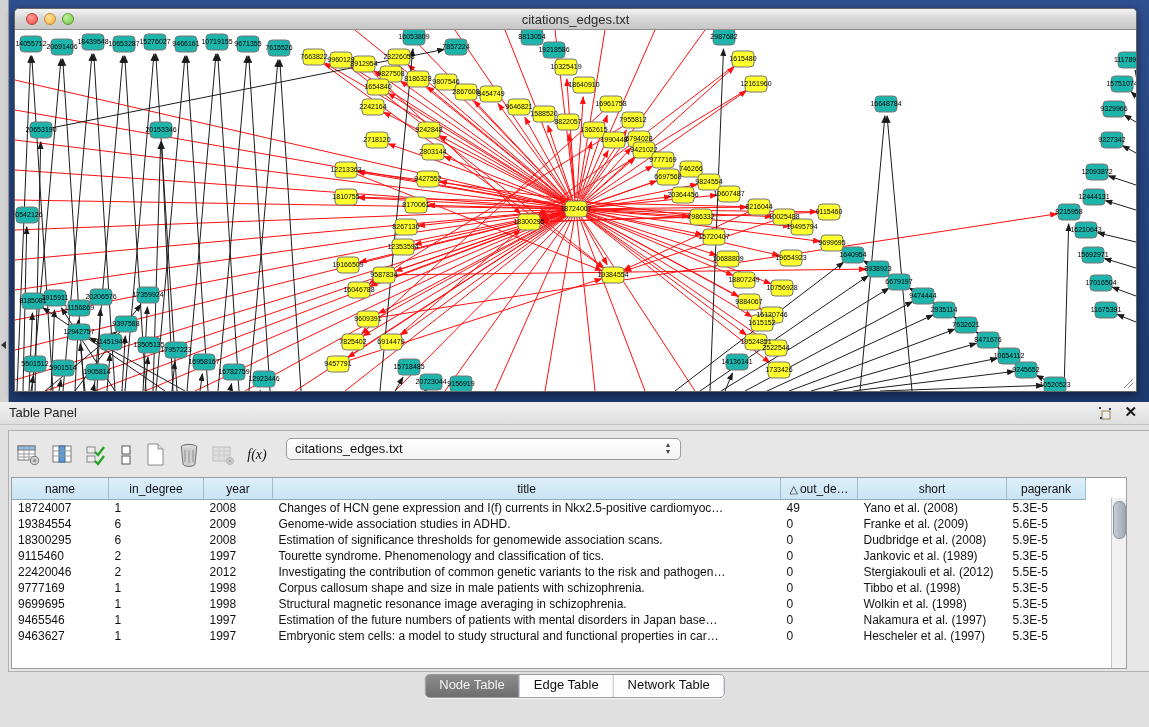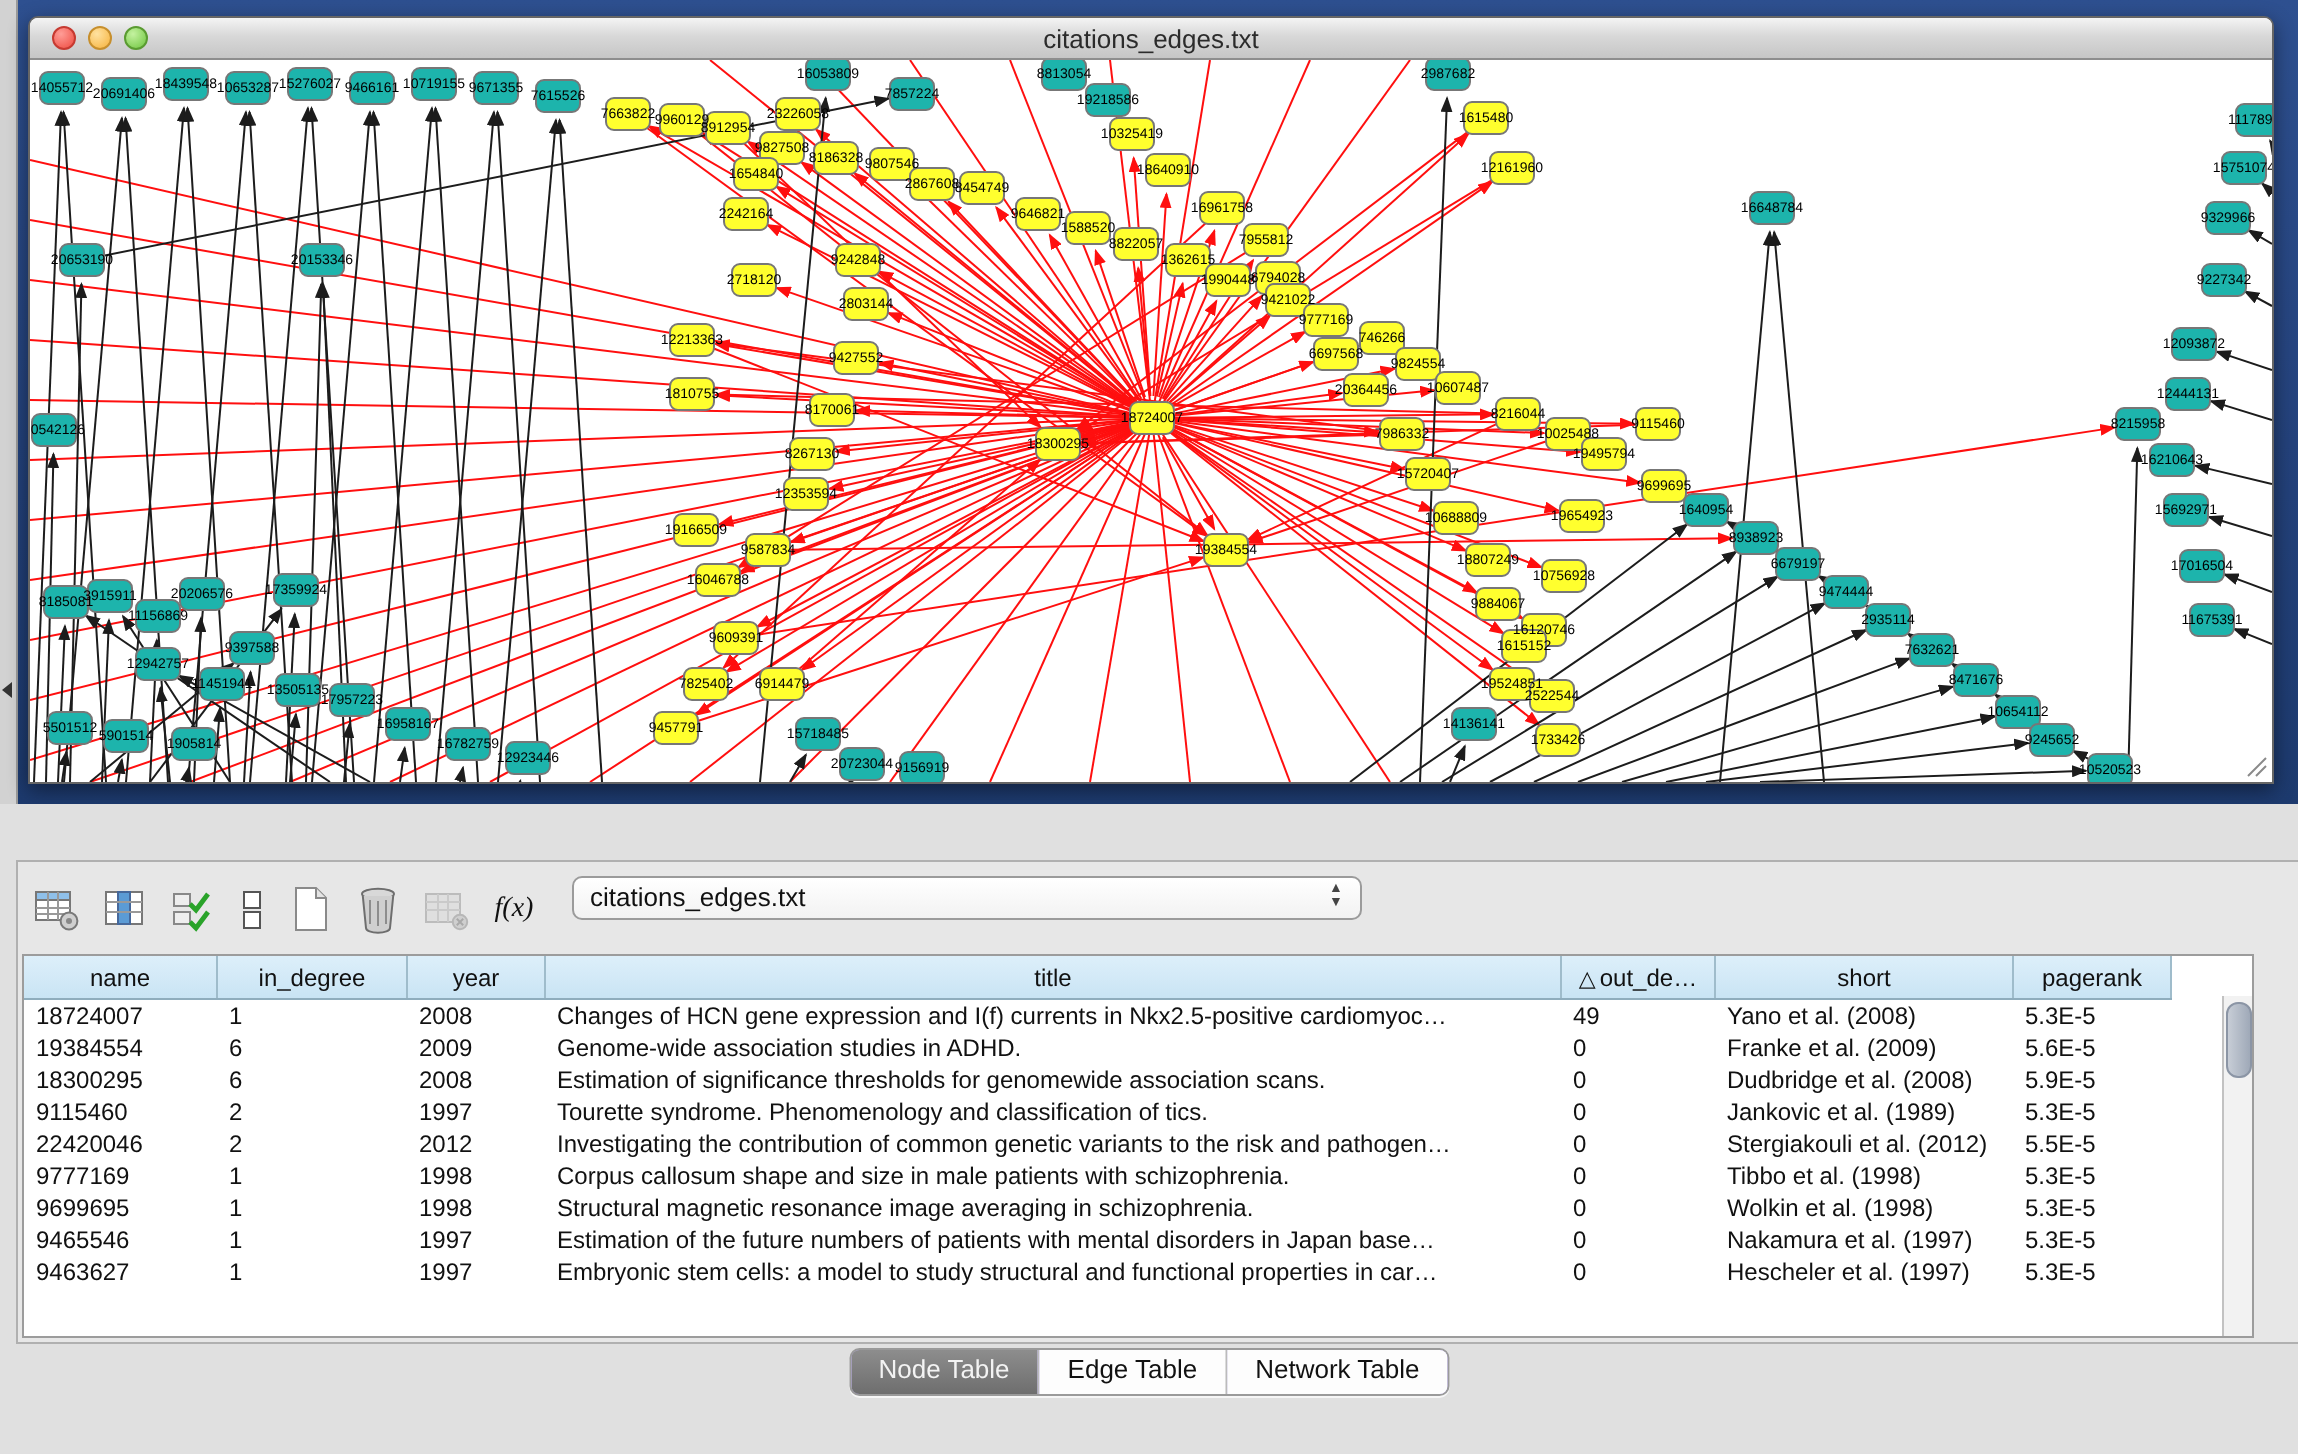--- a/index.html
+++ b/index.html
@@ -546,20 +546,30 @@
           <text x="1091" y="282" text-anchor="middle" font-size="7" fill="#000000">11675391</text>
         </svg>
       <svg id="resize-grip" viewBox="0 0 12 12">
         <path d="M2 11 L11 2 M6 11 L11 6" stroke="#8a8a8a" stroke-width="1" fill="none"></path>
       </svg>
     </div>
   </div>
 </div>
 
 <div id="table-panel">
+  <div id="panel-header">
+    <span id="panel-title">Table Panel</span>
+    <svg id="panel-float" viewBox="0 0 16 16">
+      <rect x="5" y="6" width="8" height="8" fill="#eee" stroke="#93824e"></rect>
+      <rect x="2" y="2" width="2" height="2" fill="#2c3f6b"></rect>
+      <rect x="12" y="3" width="2" height="2" fill="#2c3f6b"></rect>
+      <rect x="3" y="12" width="2" height="2" fill="#2c3f6b"></rect>
+    </svg>
+    <span id="panel-close">✕</span>
+  </div>
 
   <div id="inner-panel">
     <div id="toolbar">
         <div class="tbtn">
           <svg width="24" height="22" viewBox="0 0 24 22">
             <rect x="1" y="2" width="17" height="14" fill="#fff" stroke="#777"></rect>
             <rect x="1" y="2" width="17" height="4" fill="#8fc0ea" stroke="#777"></rect>
             <path d="M1 10 h17 M1 13 h17 M7 2 v14 M12 2 v14" stroke="#999" fill="none"></path>
             <circle cx="17.5" cy="16.5" r="4.2" fill="#cfcfcf" stroke="#787878"></circle>
             <circle cx="17.5" cy="16.5" r="1.5" fill="#888"></circle>

